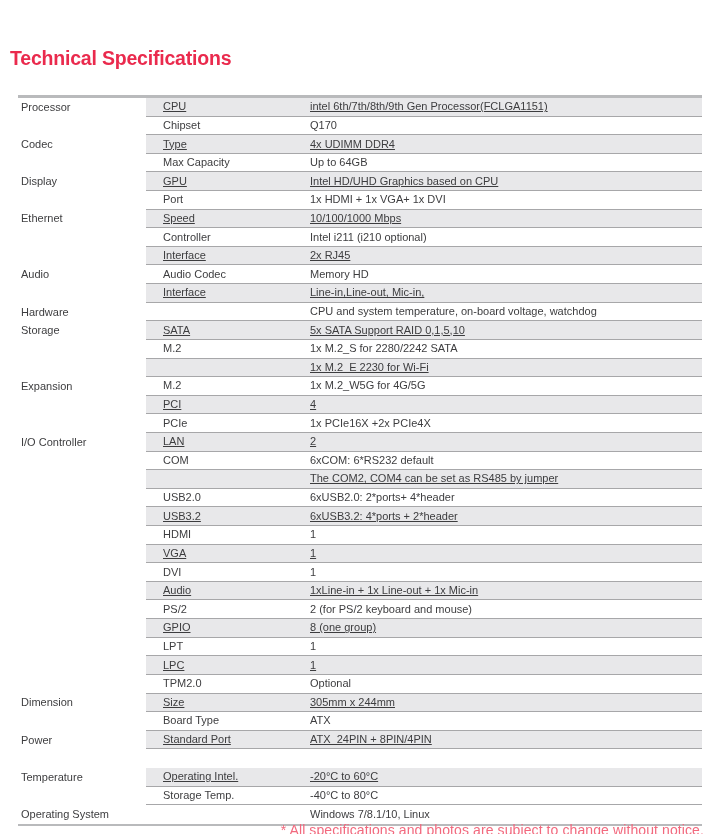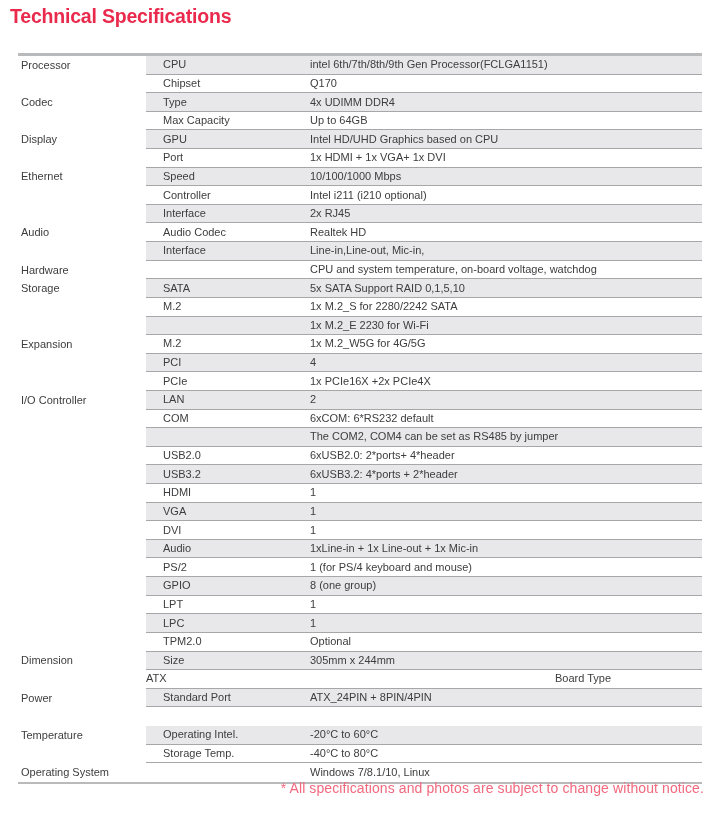--- a/index.html
+++ b/index.html
@@ -3,42 +3,42 @@
 <meta charset="utf-8">
 <style>
   * { box-sizing: border-box; margin: 0; padding: 0; }
   html, body { background: #ffffff; }
   body {
     width: 713px; height: 834px;
     font-family: "Liberation Sans", "DejaVu Sans", sans-serif;
     color: #3d3d3f;
     overflow: hidden;
   }
-  .page { position: relative; width: 713px; height: 594px; background: #fff; }
+  .page { position: relative; width: 713px; height: 594px; background: #fff; margin-top: 42px; }
 
   .title {
     position: absolute; left: 10px; top: 5px;
     font-size: 19.5px; font-weight: 700; letter-spacing: -0.2px;
     color: var(--title-color, #ea2a4d);
   }
 
   .spec-table {
     position: absolute; left: 18px; top: 53px; width: 684px;
     border-top: 3px solid var(--table-border, #b9babc);
     border-bottom: 2px solid var(--table-border, #b9babc);
   }
   .row { display: flex; height: 18.62px; }
   .cell { display: flex; align-items: center; font-size: 11px; line-height: 1; white-space: nowrap; }
   .cat { width: 128px; padding-left: 3px; color: #3d3d3f; }
   .content {
     flex: 1; display: flex;
     border-bottom: 1px solid var(--separator, #a7a7a9);
   }
   .row:last-child .content { border-bottom: none; }
-  .content.shaded { background: var(--row-shade, #e8e8ea); }
+  .content.shaded { background: var(--row-shade, #e8e8ea); text-decoration: underline; }
   .label { width: 164px; padding-left: 17px; }
   .value { flex: 1; }
 
   .footnote {
     position: absolute; right: 9px; top: 780px;
     font-size: 14px; letter-spacing: 0.1px;
     color: var(--footnote-color, #f2697e);
   }
 </style>
 </head>
@@ -117,21 +117,21 @@
     <div class="content shaded">
       <div class="cell label">Interface</div>
       <div class="cell value">2x RJ45</div>
     </div>
   </div>
 
   <div class="row">
     <div class="cell cat">Audio</div>
     <div class="content">
       <div class="cell label">Audio Codec</div>
-      <div class="cell value">Realtek HD</div>
+      <div class="cell value">Memory HD</div>
     </div>
   </div>
 
   <div class="row">
     <div class="cell cat"></div>
     <div class="content shaded">
       <div class="cell label">Interface</div>
       <div class="cell value">Line-in,Line-out, Mic-in,</div>
     </div>
   </div>
@@ -261,21 +261,21 @@
     <div class="content shaded">
       <div class="cell label">Audio</div>
       <div class="cell value">1xLine-in + 1x Line-out + 1x Mic-in</div>
     </div>
   </div>
 
   <div class="row">
     <div class="cell cat"></div>
     <div class="content">
       <div class="cell label">PS/2</div>
-      <div class="cell value">1 (for PS/4 keyboard and mouse)</div>
+      <div class="cell value">2 (for PS/2 keyboard and mouse)</div>
     </div>
   </div>
 
   <div class="row">
     <div class="cell cat"></div>
     <div class="content shaded">
       <div class="cell label">GPIO</div>
       <div class="cell value">8 (one group)</div>
     </div>
   </div>
@@ -308,22 +308,22 @@
     <div class="cell cat">Dimension</div>
     <div class="content shaded">
       <div class="cell label">Size</div>
       <div class="cell value">305mm x 244mm</div>
     </div>
   </div>
 
   <div class="row">
     <div class="cell cat"></div>
     <div class="content">
+      <div class="cell label">Board Type</div>
       <div class="cell value">ATX</div>
-      <div class="cell label">Board Type</div>
     </div>
   </div>
 
   <div class="row">
     <div class="cell cat">Power</div>
     <div class="content shaded">
       <div class="cell label">Standard Port</div>
       <div class="cell value">ATX_24PIN + 8PIN/4PIN</div>
     </div>
   </div>

